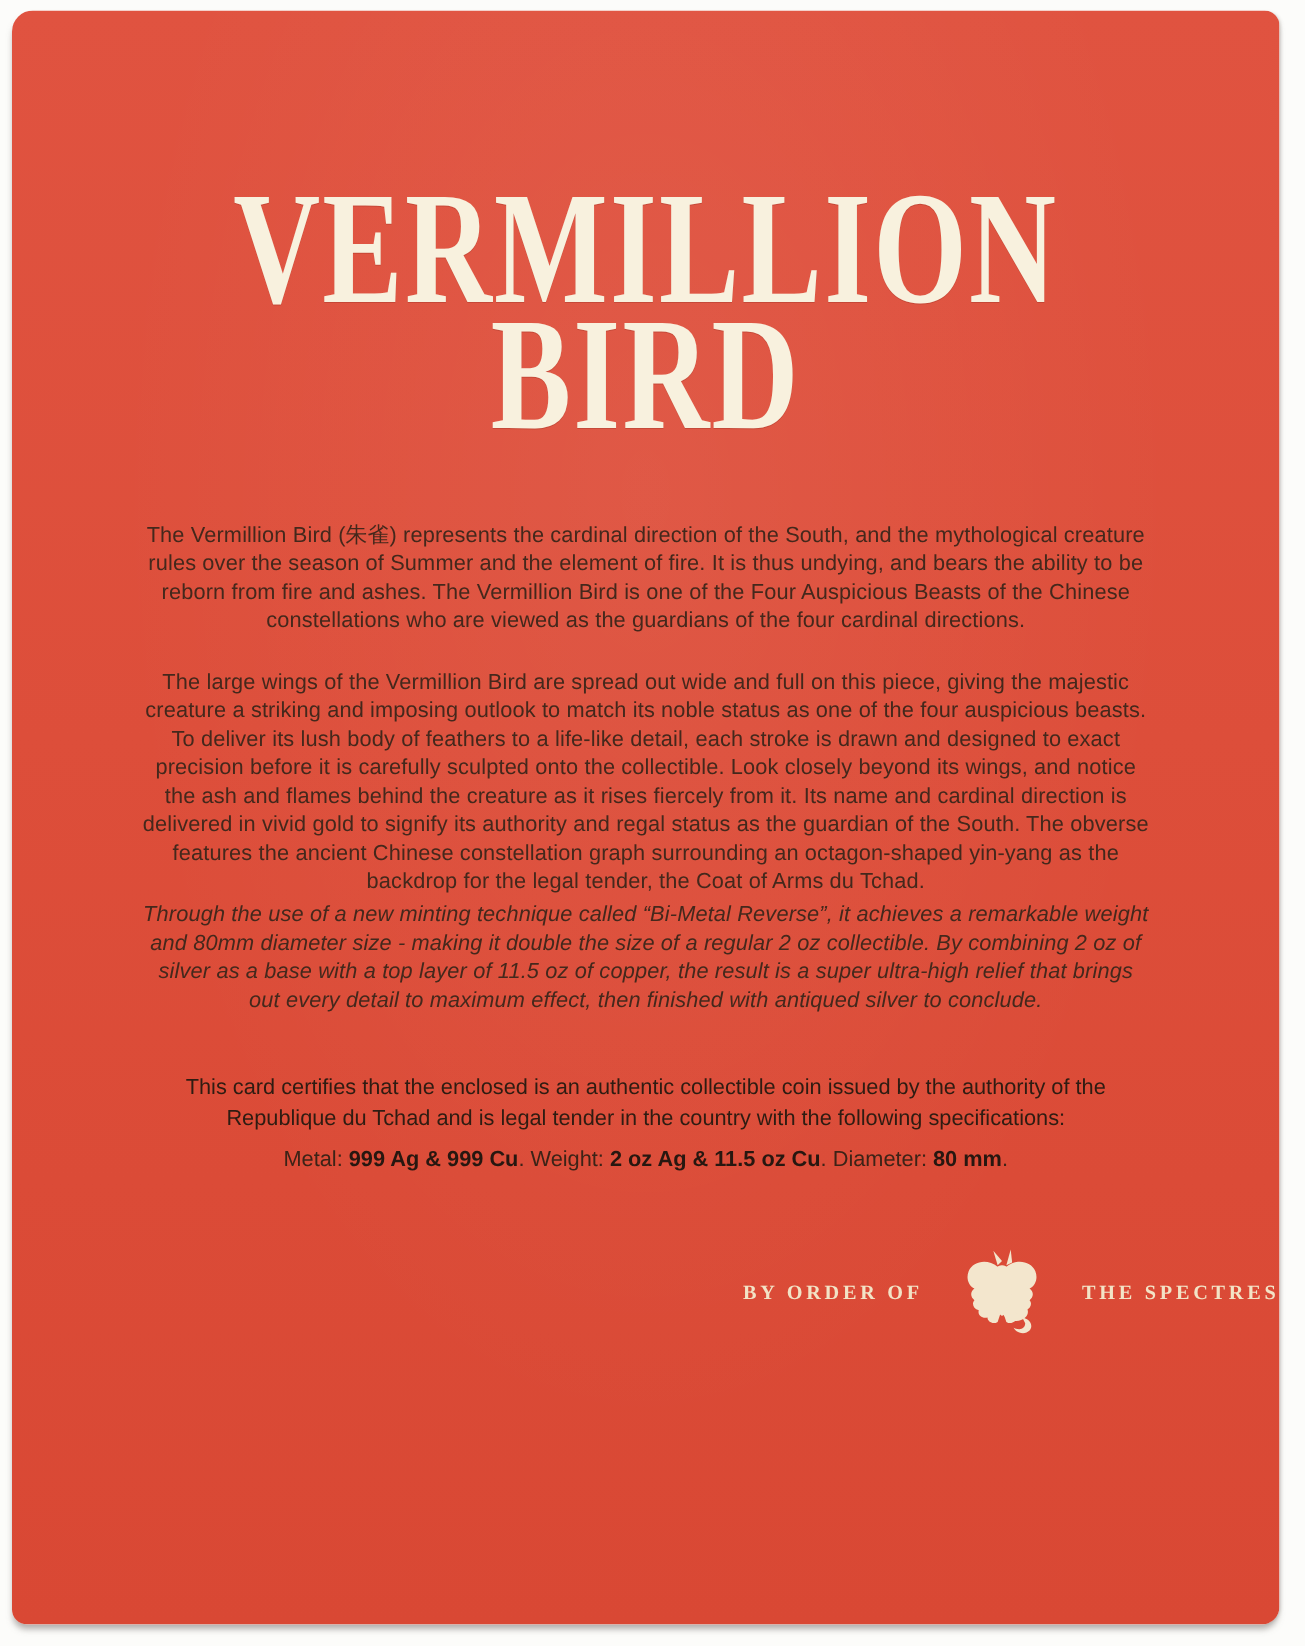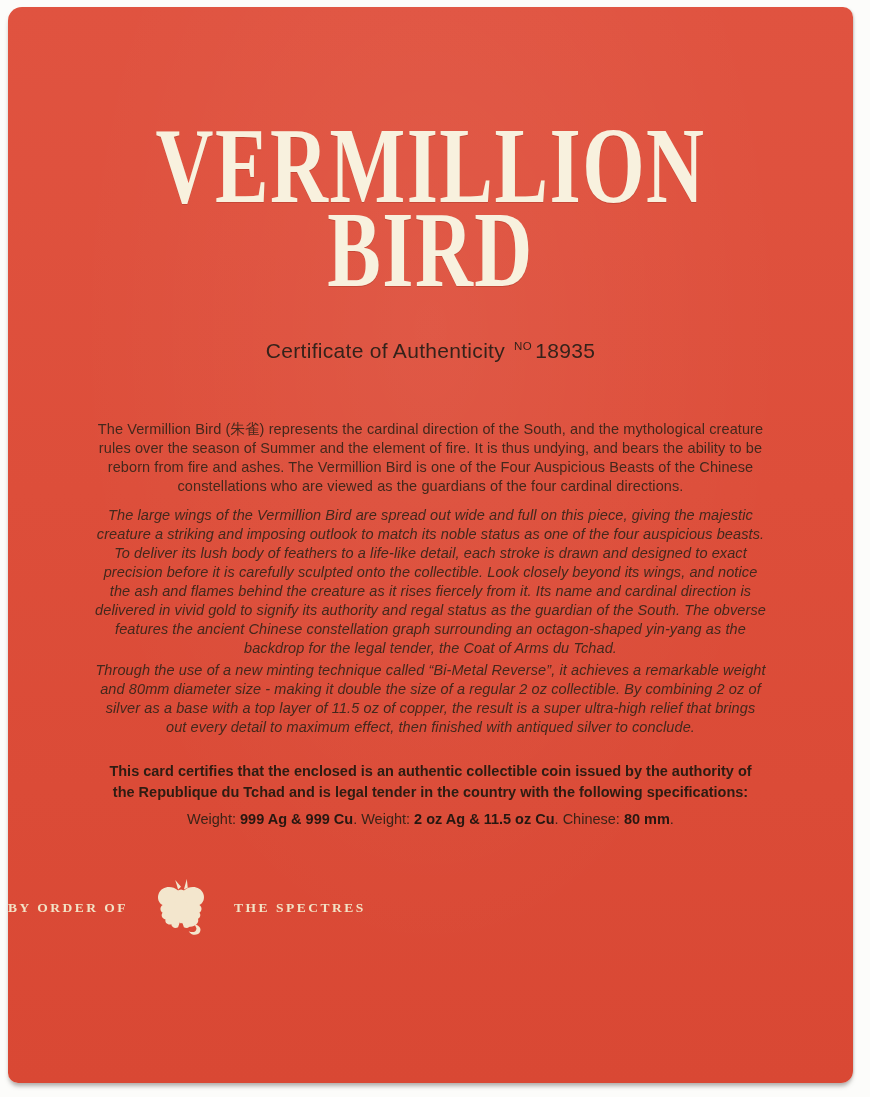--- a/index.html
+++ b/index.html
@@ -47,42 +47,42 @@
   }
   .body-para{
     width:672px;
     margin:0 auto;
     font-size:14.5px;
     line-height:19px;
     letter-spacing:.1px;
     color:#44281c;
   }
   .p1{margin-top:56px;}
-  .p2{margin-top:10px;font-style:italic;}
+  .p2{margin-top:22px;}
   .p3{margin-top:3px;font-style:italic;}
   .statement{
     width:660px;
-    margin:24px auto 0 auto;
+    margin:38px auto 0 auto;
     font-size:14.5px;
     line-height:21px;
-    font-weight:bold;
+    font-weight:normal;
     color:#2e1c12;
   }
   .specs{
     margin-top:5px;
     font-size:14.5px;
     line-height:22px;
     color:#3c2317;
   }
   .specs b{color:#271710;margin-top:24px;}
   .footer{
     margin-top:49px;
     display:flex;
     align-items:center;
-    justify-content:flex-start;
+    justify-content:flex-end;
     gap:24px;
   }
   .footer-text{
     font-family:"Liberation Serif",serif;
     font-weight:bold;
     font-size:13.5px;
     letter-spacing:2.5px;
     color:#f2e3c6;
   }
   .logo{width:58px;height:62px;flex:0 0 auto;margin-top:-4px;}
@@ -91,32 +91,29 @@
 <body>
 
 <div class="photo">
   <div class="card">
 
     <h1 class="title">
       <span>VERMILLION</span><br>
       <span>BIRD</span>
     </h1>
 
-    <div class="cert-line">
-      <span>Certificate of Authenticity</span><span class="no">NO</span><span>18935</span>
-    </div>
 
     <p class="body-para p1">The Vermillion Bird (朱雀) represents the cardinal direction of the South, and the mythological creature rules over the season of Summer and the element of fire. It is thus undying, and bears the ability to be reborn from fire and ashes. The Vermillion Bird is one of the Four Auspicious Beasts of the Chinese constellations who are viewed as the guardians of the four cardinal directions.</p>
     <p class="body-para p2">The large wings of the Vermillion Bird are spread out wide and full on this piece, giving the majestic creature a striking and imposing outlook to match its noble status as one of the four auspicious beasts. To deliver its lush body of feathers to a life-like detail, each stroke is drawn and designed to exact precision before it is carefully sculpted onto the collectible. Look closely beyond its wings, and notice the ash and flames behind the creature as it rises fiercely from it. Its name and cardinal direction is delivered in vivid gold to signify its authority and regal status as the guardian of the South. The obverse features the ancient Chinese constellation graph surrounding an octagon-shaped yin-yang as the backdrop for the legal tender, the Coat of Arms du Tchad.</p>
     <p class="body-para p3">Through the use of a new minting technique called “Bi-Metal Reverse”, it achieves a remarkable weight and 80mm diameter size - making it double the size of a regular 2 oz collectible. By combining 2 oz of silver as a base with a top layer of 11.5 oz of copper, the result is a super ultra-high relief that brings out every detail to maximum effect, then finished with antiqued silver to conclude.</p>
 
     <p class="statement">This card certifies that the enclosed is an authentic collectible coin issued by the authority of the Republique du Tchad and is legal tender in the country with the following specifications:</p>
 
     <div class="specs">
-      <div><span>Weight: </span><b>999 Ag &amp; 999 Cu</b><span>. Weight: </span><b>2 oz Ag &amp; 11.5 oz Cu</b><span>. Chinese: </span><b>80 mm</b><span>.</span></div>
+      <div><span>Metal: </span><b>999 Ag &amp; 999 Cu</b><span>. Weight: </span><b>2 oz Ag &amp; 11.5 oz Cu</b><span>. Diameter: </span><b>80 mm</b><span>.</span></div>
     </div>
 
     <div class="footer">
       <span class="footer-text">BY ORDER OF</span>
       <svg class="logo" viewBox="0 0 60 60" aria-hidden="true">
         <g fill="#f3e6cd">
           <path d="M27 14 C20 8 10 10 7 17 C5 22 7 27 11 29 C8 31 8 35 11 37 C9 39 10 43 14 44 C13 47 16 50 20 49 C20 52 24 54 27 52 L29 46 Z"></path>
           <path d="M33 14 C40 8 50 10 53 17 C55 22 53 27 49 29 C52 31 52 35 49 37 C51 39 50 43 46 44 C47 47 44 50 40 49 C40 52 36 54 33 52 L31 46 Z"></path>
           <path d="M27 13 L24 3 L30 10 Z"></path>
           <path d="M33 13 L36 2 L37 11 Z"></path>

